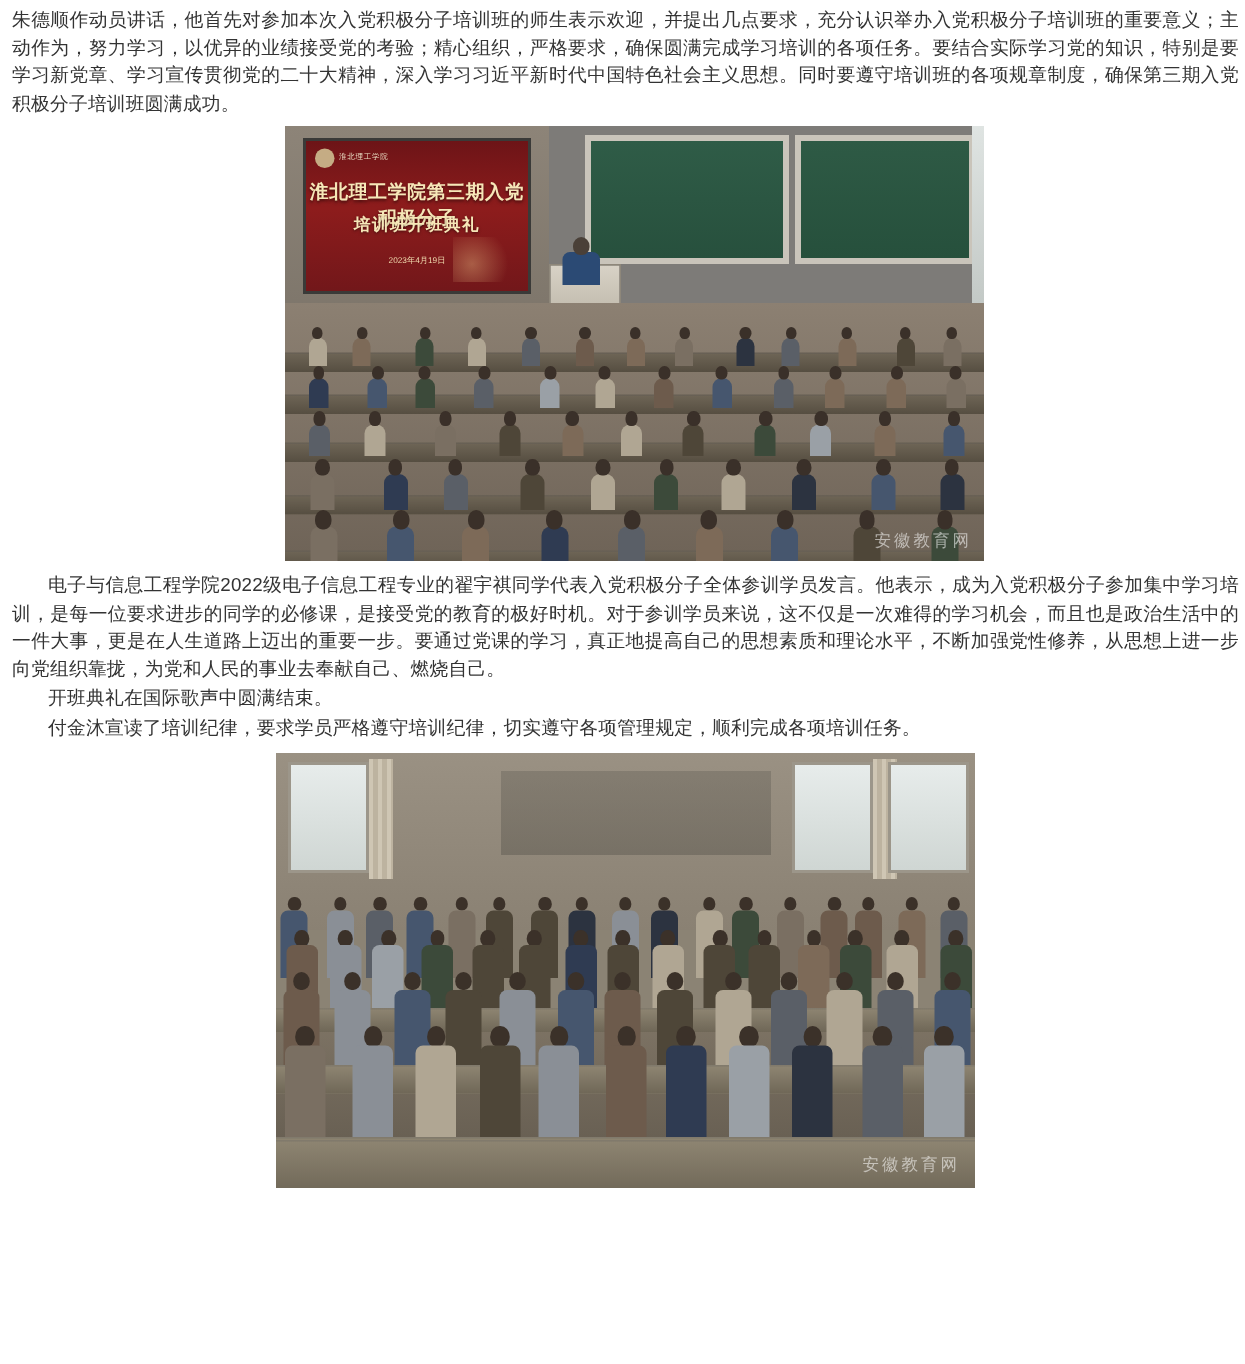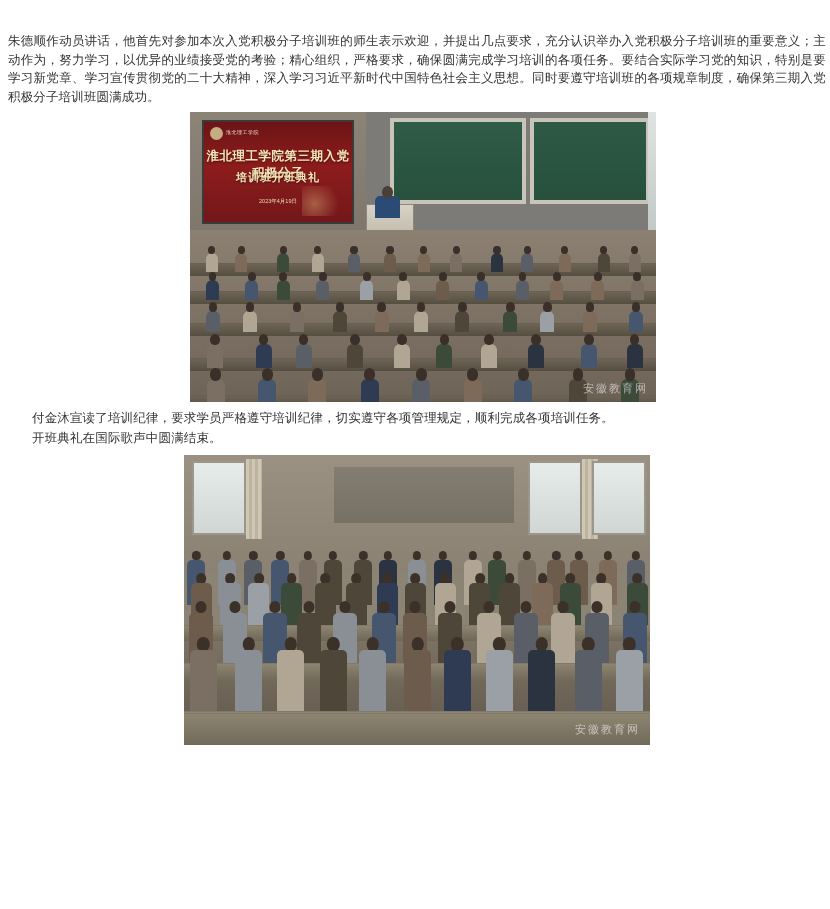--- a/index.html
+++ b/index.html
@@ -11,21 +11,20 @@
     width: 830px;
     height: 909px;
     font-family: "Liberation Sans", sans-serif;
     color: #333333;
     overflow: hidden;
   }
   .page {
     width: 830px;
     box-sizing: border-box;
     padding: 4px 4px 0 8px;
-    margin-top: 28px;
   }
   .para {
     font-size: 12.5px;
     line-height: 18.5px;
     color: #333333;
     text-align: justify;
     text-justify: inter-ideograph;
     margin: 0 0 1px 0;
     letter-spacing: 0.15px;
   }
@@ -335,22 +334,23 @@
           <div class="p1-shoulder" style="left: 378.919px; top: 267.16px; width: 18px; height: 25.92px; background: rgb(78, 70, 56);"></div>
           <div class="p1-head" style="left: 382.519px; top: 256px; width: 10.8px; height: 12.6px;"></div>
           <div class="p1-shoulder" style="left: 431.031px; top: 267.16px; width: 18px; height: 25.92px; background: rgb(60, 74, 58);"></div>
           <div class="p1-head" style="left: 434.631px; top: 256px; width: 10.8px; height: 12.6px;"></div>
         </div>
 
       <div class="watermark">安徽教育网</div>
     </div>
   </div>
 
+  <p class="para indent">电子与信息工程学院2022级电子信息工程专业的翟宇祺同学代表入党积极分子全体参训学员发言。他表示，成为入党积极分子参加集中学习培训，是每一位要求进步的同学的必修课，是接受党的教育的极好时机。对于参训学员来说，这不仅是一次难得的学习机会，而且也是政治生活中的一件大事，更是在人生道路上迈出的重要一步。要通过党课的学习，真正地提高自己的思想素质和理论水平，不断加强党性修养，从思想上进一步向党组织靠拢，为党和人民的事业去奉献自己、燃烧自己。</p>
+  <p class="para indent">开班典礼在国际歌声中圆满结束。</p>
   <p class="para indent">付金沐宣读了培训纪律，要求学员严格遵守培训纪律，切实遵守各项管理规定，顺利完成各项培训任务。</p>
-  <p class="para indent">开班典礼在国际歌声中圆满结束。</p>
 
   <div class="figure second">
     <div class="photo2">
       <div class="p2-wall"></div>
       <div class="p2-banner"></div>
       <div class="p2-win" style="left:8px;"></div>
       <div class="p2-curtain" style="left:62px;"></div>
       <div class="p2-win" style="left:344px;"></div>
       <div class="p2-curtain" style="left:398px;"></div>
       <div class="p2-win" style="left:408px;"></div>

